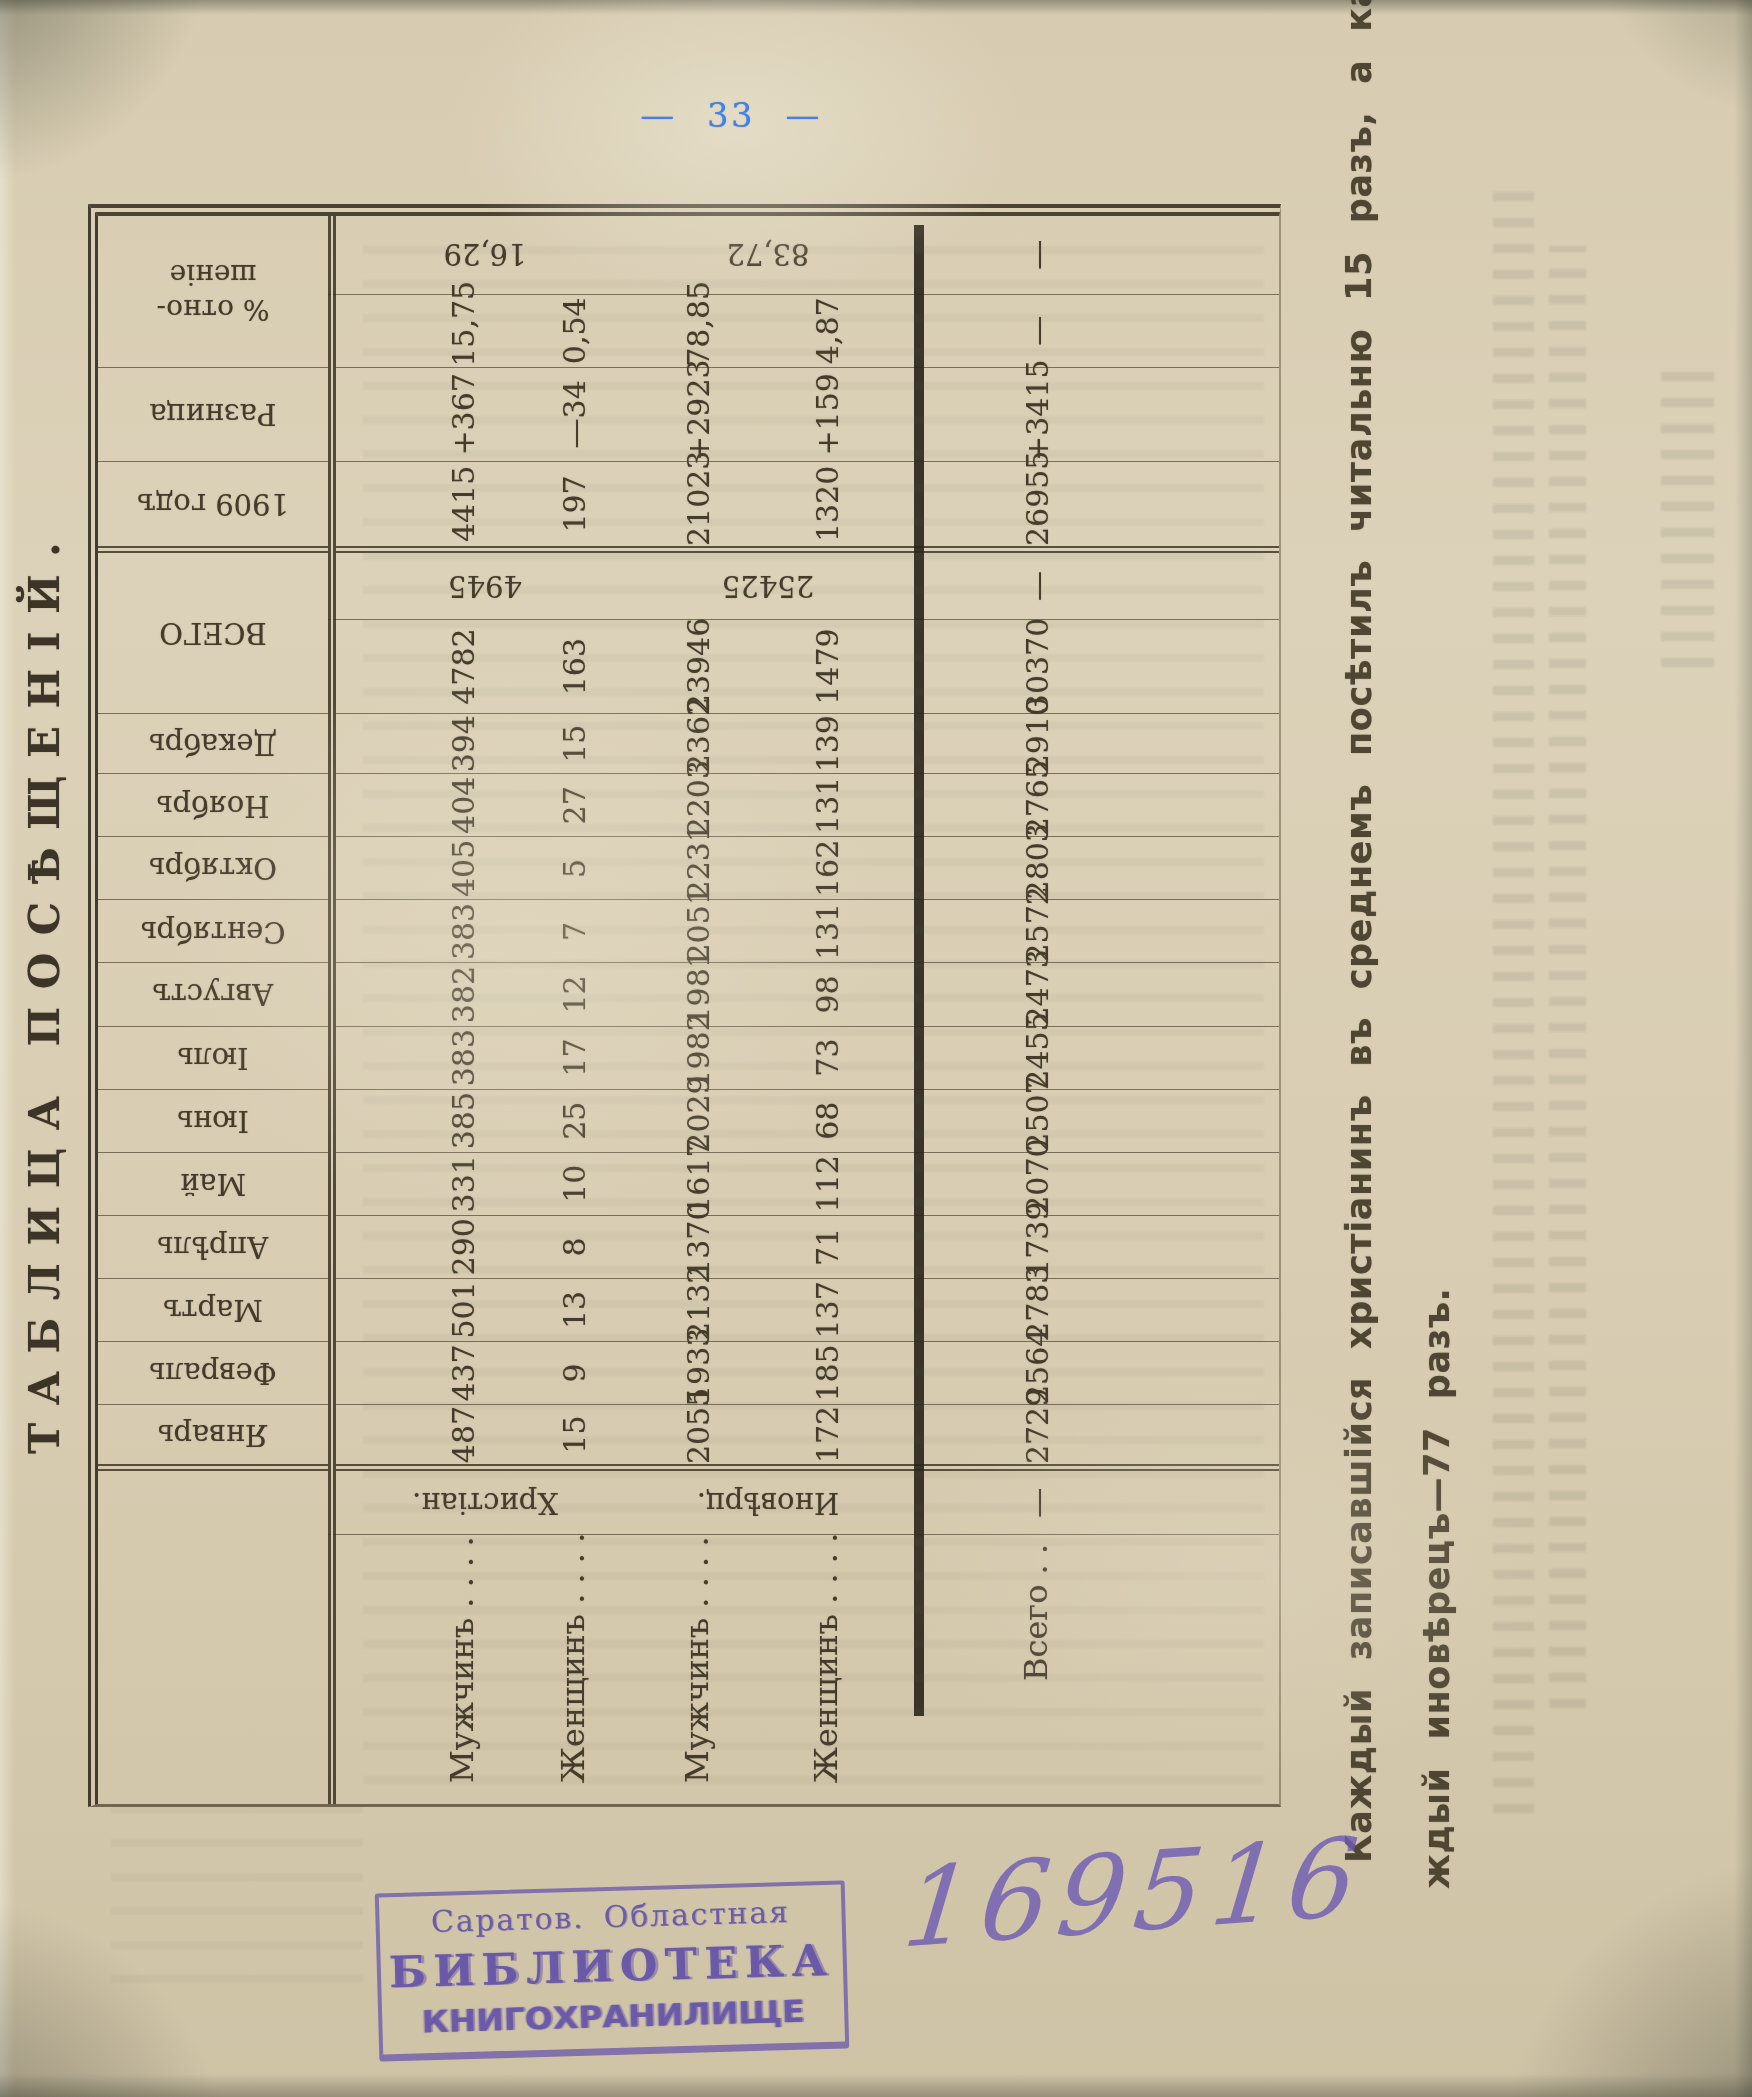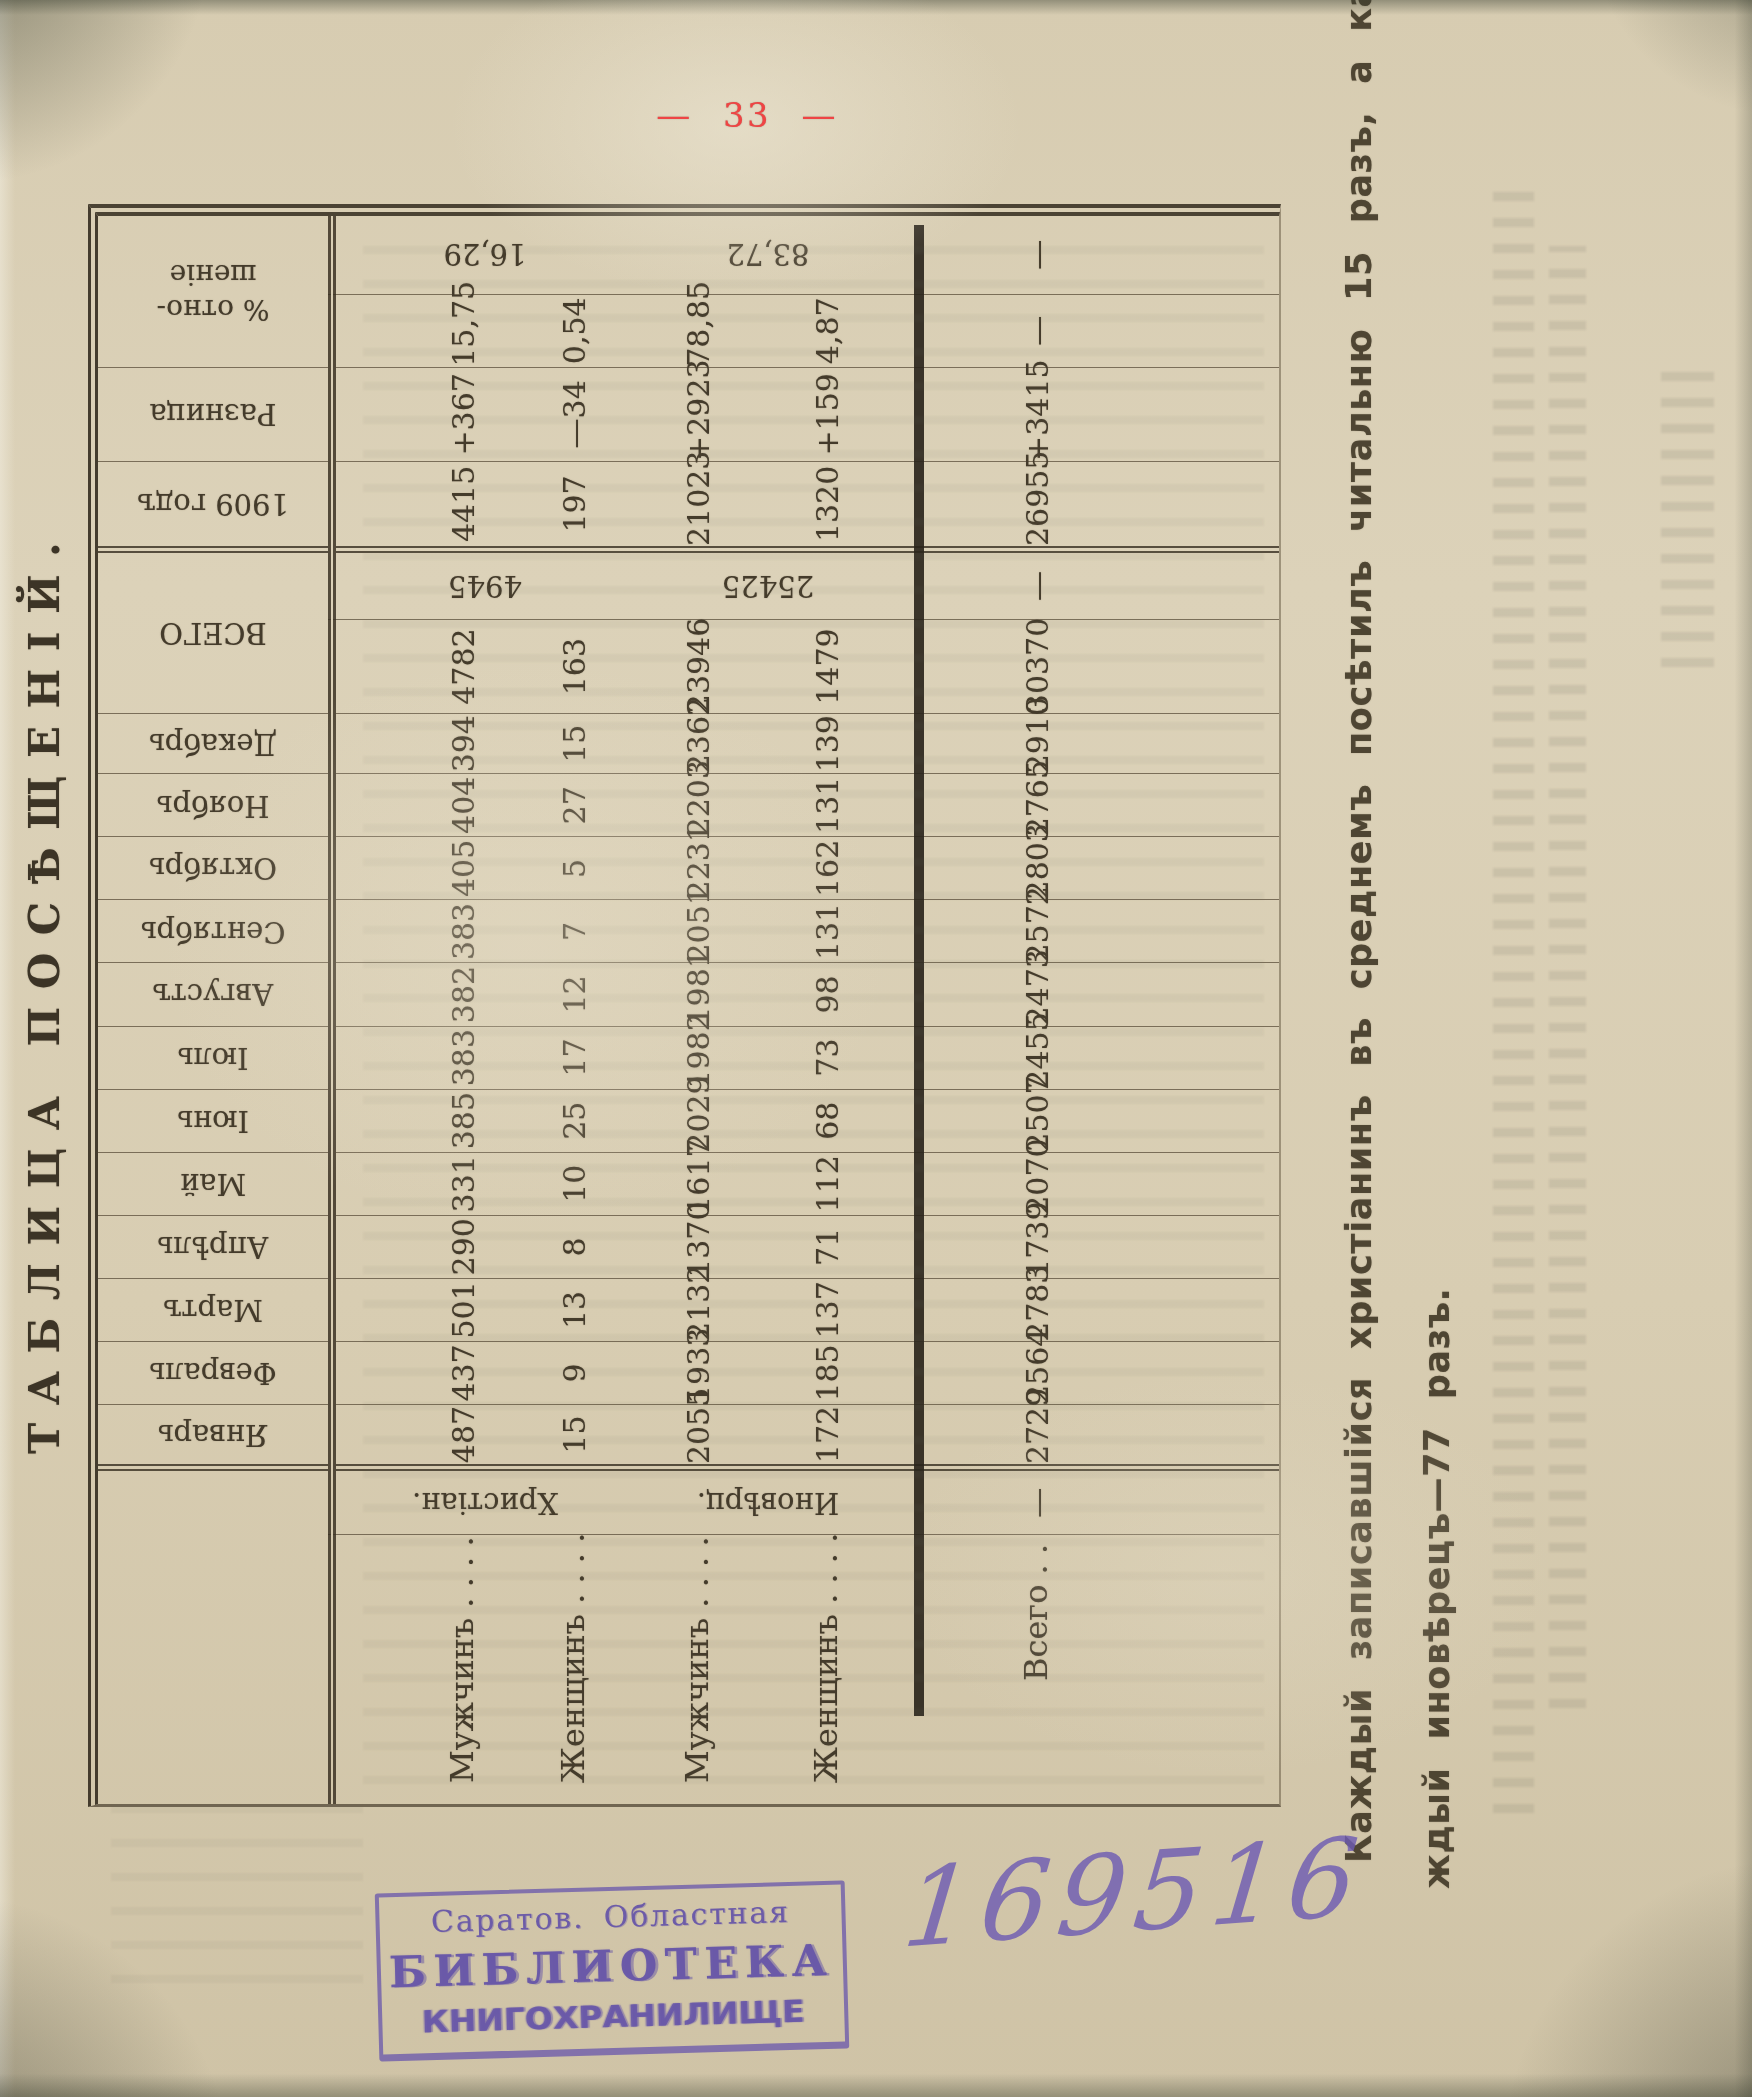--- a/index.html
+++ b/index.html
@@ -77,22 +77,22 @@
   #note{
     position:absolute;left:208px;top:1320px;width:1731px;
     font-family:"DejaVu Sans",sans-serif;font-weight:600;
     font-size:35px;line-height:78px;color:rgba(72,63,45,.92);
     word-spacing:15px;letter-spacing:0.6px;white-space:nowrap;
   }
   #note .l1{margin-left:26px;}
 
   
   #page-number{
-    position:absolute;left:624px;top:95px;width:246px;text-align:center;
-    font-size:34px;color:#ef4444;letter-spacing:2.3px;word-spacing:17.5px;z-index:6;
+    position:absolute;left:608px;top:95px;width:246px;text-align:center;
+    font-size:34px;color:#3b82f6;letter-spacing:2.3px;word-spacing:17.5px;z-index:6;
   }
   #stamp{
     position:absolute;left:377px;top:1887px;width:450px;padding:8.2px 5.8px 11.7px;
     border:4.1px solid rgba(108,90,172,.78);border-bottom-width:7px;border-radius:2.9px;
     transform:rotate(-1.6deg);text-align:center;color:rgba(104,87,168,.95);z-index:7;
   }
   #stamp .s1{font-size:30px;letter-spacing:1.8px;word-spacing:8.2px;text-shadow:1.2px 0.6px 0 rgba(104,87,168,.35);}
   #stamp .s2{font-size:43px;font-weight:bold;letter-spacing:7.6px;margin-top:7px;
              text-shadow:2.9px 0.6px 0 rgba(104,87,168,.5), 0 0 1.2px rgba(104,87,168,.5);}
   #stamp .s3{font-family:"DejaVu Sans",sans-serif;font-size:33px;font-weight:bold;letter-spacing:0px;

